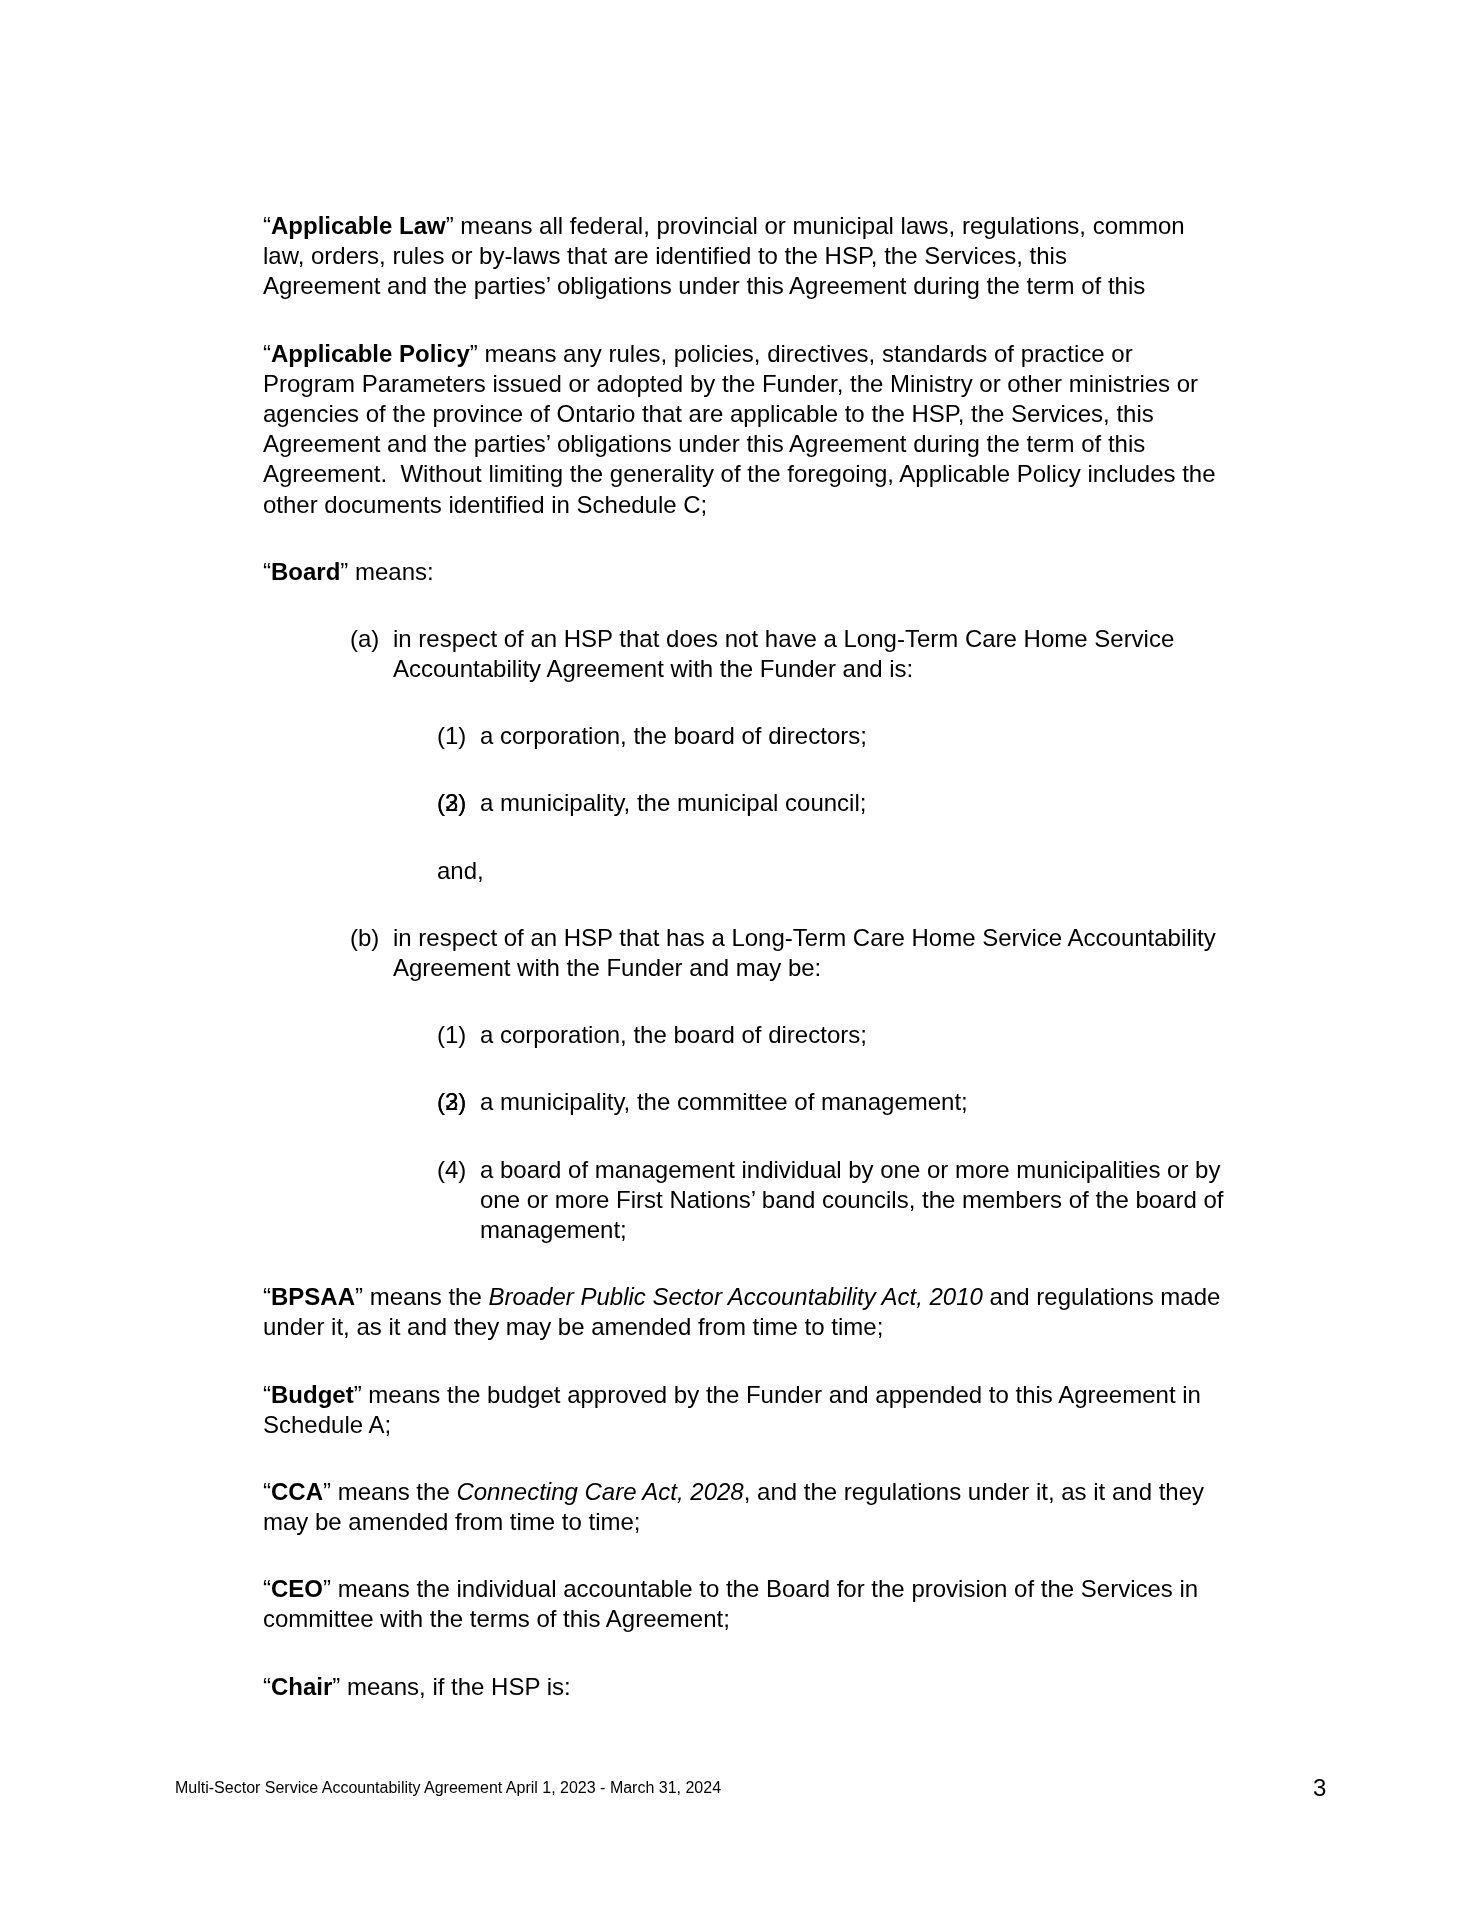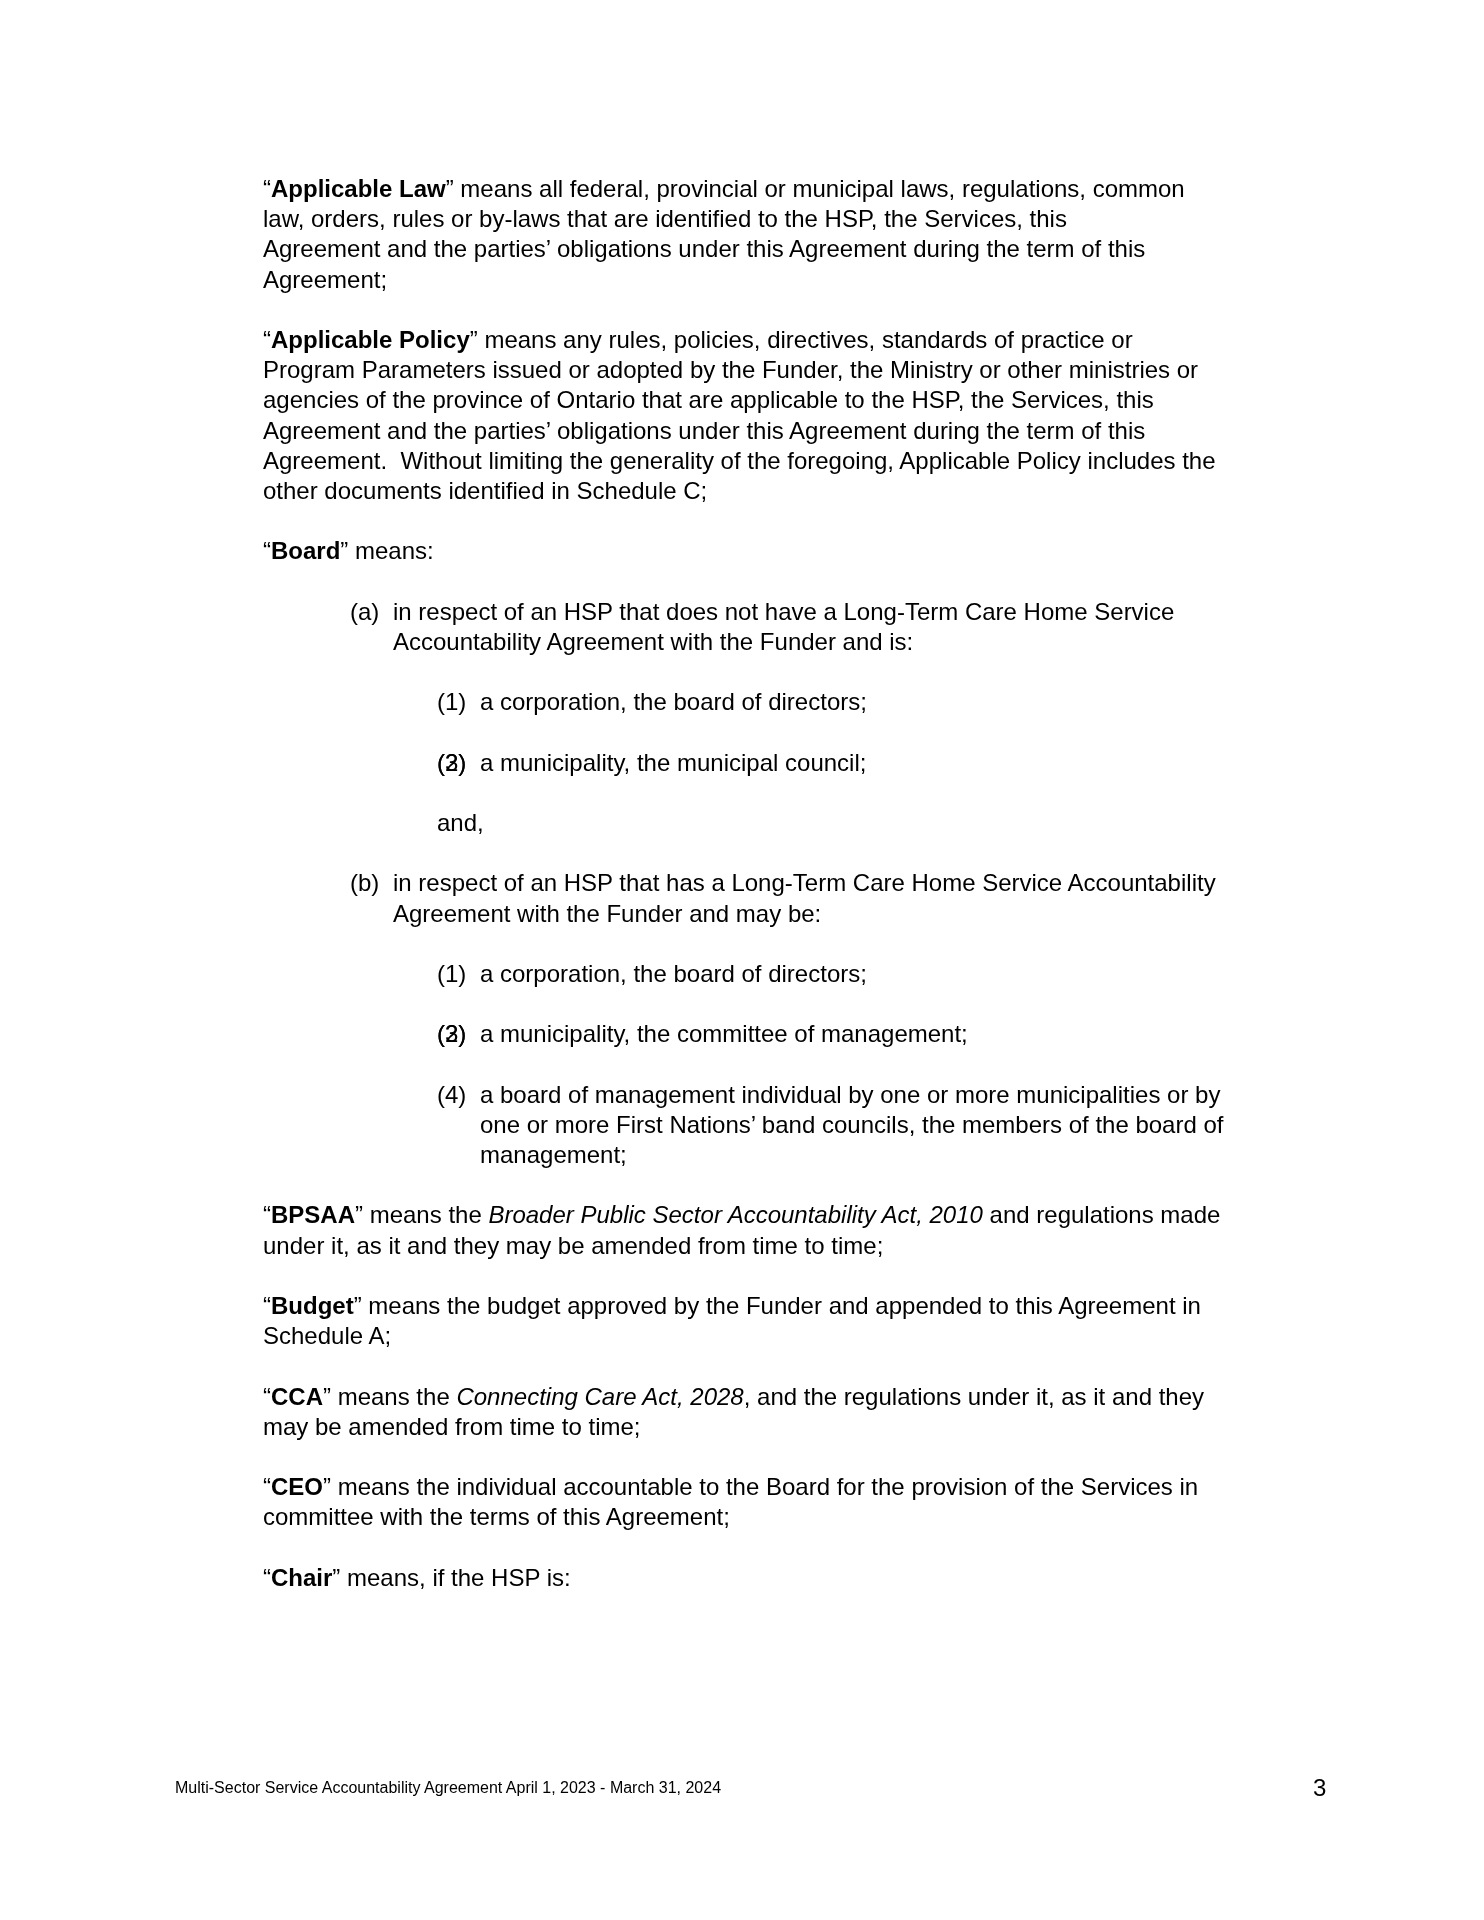--- a/index.html
+++ b/index.html
@@ -1,21 +1,21 @@
 <!DOCTYPE html>
 <html><head>
 <meta charset="utf-8">
 <style>
   html, body { margin: 0; padding: 0; background: #ffffff; }
   body { width: 1484px; height: 1920px; position: relative; overflow: hidden;
          font-family: "Liberation Sans", sans-serif; color: #000; }
   #page { position: absolute; left: 0; top: 0; width: 1484px; height: 1920px; background: #fff; }
   #doc-body { position: absolute; left: 263px; top: 174px; width: 1100px;
               font-size: 24px; line-height: 30.2px; }
-  .block { position: relative; margin-bottom: 30.2px; }
+  .block { position: relative; margin-bottom: 30.2px; margin-top: 37px; }
   .block.level-0 { padding-left: 0; }
   .block.level-1 { padding-left: 130px; }
   .block.level-2 { padding-left: 217px; }
   .block.plain.level-2 { padding-left: 174px; }
   .block .item-label { position: absolute; top: 0; }
   .block.level-1 .item-label { left: 87px; }
   .block.level-2 .item-label { left: 174px; }
   .line { white-space: pre; display: block; height: 30.2px; }
   .b { font-weight: bold; }
   .i { font-style: italic; }
@@ -24,21 +24,20 @@
 </style>
 </head>
 <body>
 
 <div id="page">
   <div id="doc-body">
       <div class="block para level-0">
         <span class="line"><span class="">“</span><span class="b ">Applicable Law</span><span class="">” means all federal, provincial or municipal laws, regulations, common</span></span>
         <span class="line"><span class="">law, orders, rules or by-laws that are identified to the HSP, the Services, this</span></span>
         <span class="line"><span class="">Agreement and the parties’ obligations under this Agreement during the term of this</span></span>
-        <span class="line"><span class="">Agreement;</span></span>
       </div>
       <div class="block para level-0">
         <span class="line"><span class="">“</span><span class="b ">Applicable Policy</span><span class="">” means any rules, policies, directives, standards of practice or</span></span>
         <span class="line"><span class="">Program Parameters issued or adopted by the Funder, the Ministry or other ministries or</span></span>
         <span class="line"><span class="">agencies of the province of Ontario that are applicable to the HSP, the Services, this</span></span>
         <span class="line"><span class="">Agreement and the parties’ obligations under this Agreement during the term of this</span></span>
         <span class="line"><span class="">Agreement.  Without limiting the generality of the foregoing, Applicable Policy includes the</span></span>
         <span class="line"><span class="">other documents identified in Schedule C;</span></span>
       </div>
       <div class="block para level-0">

